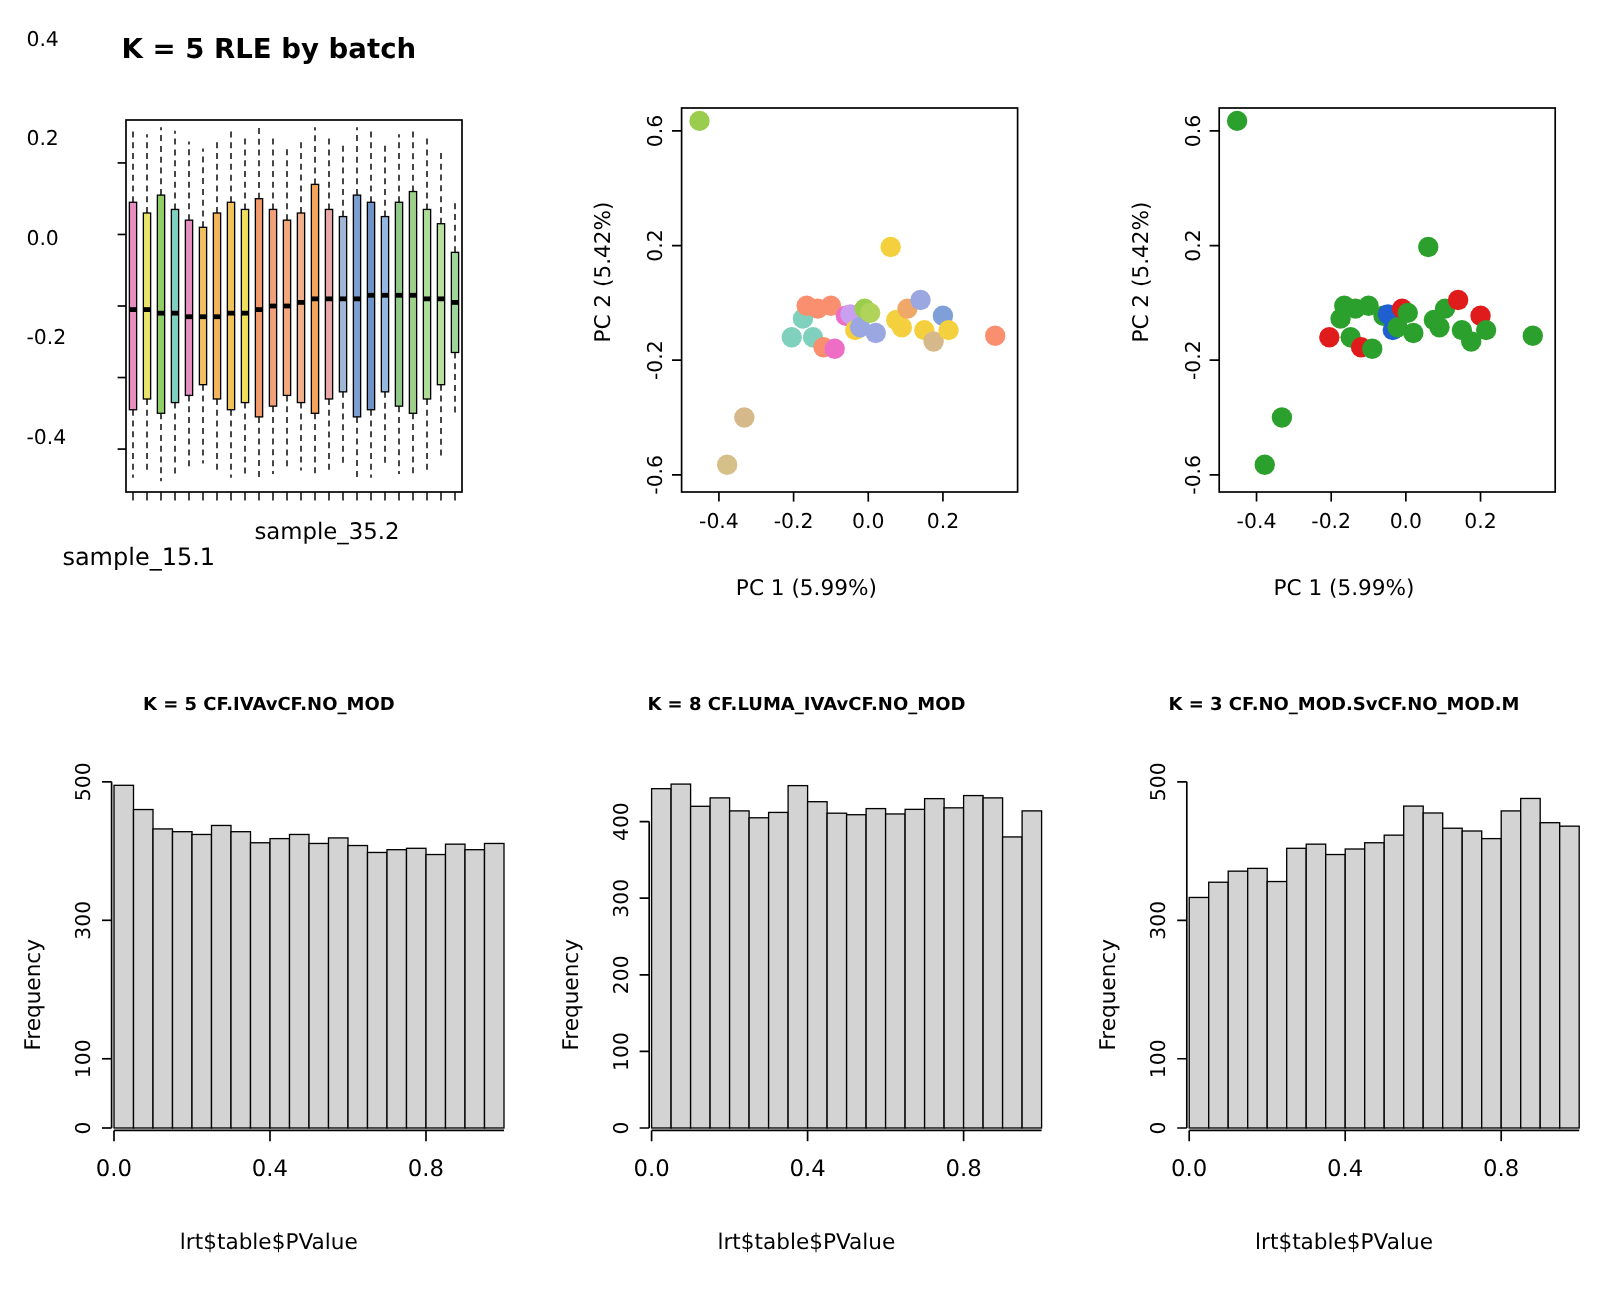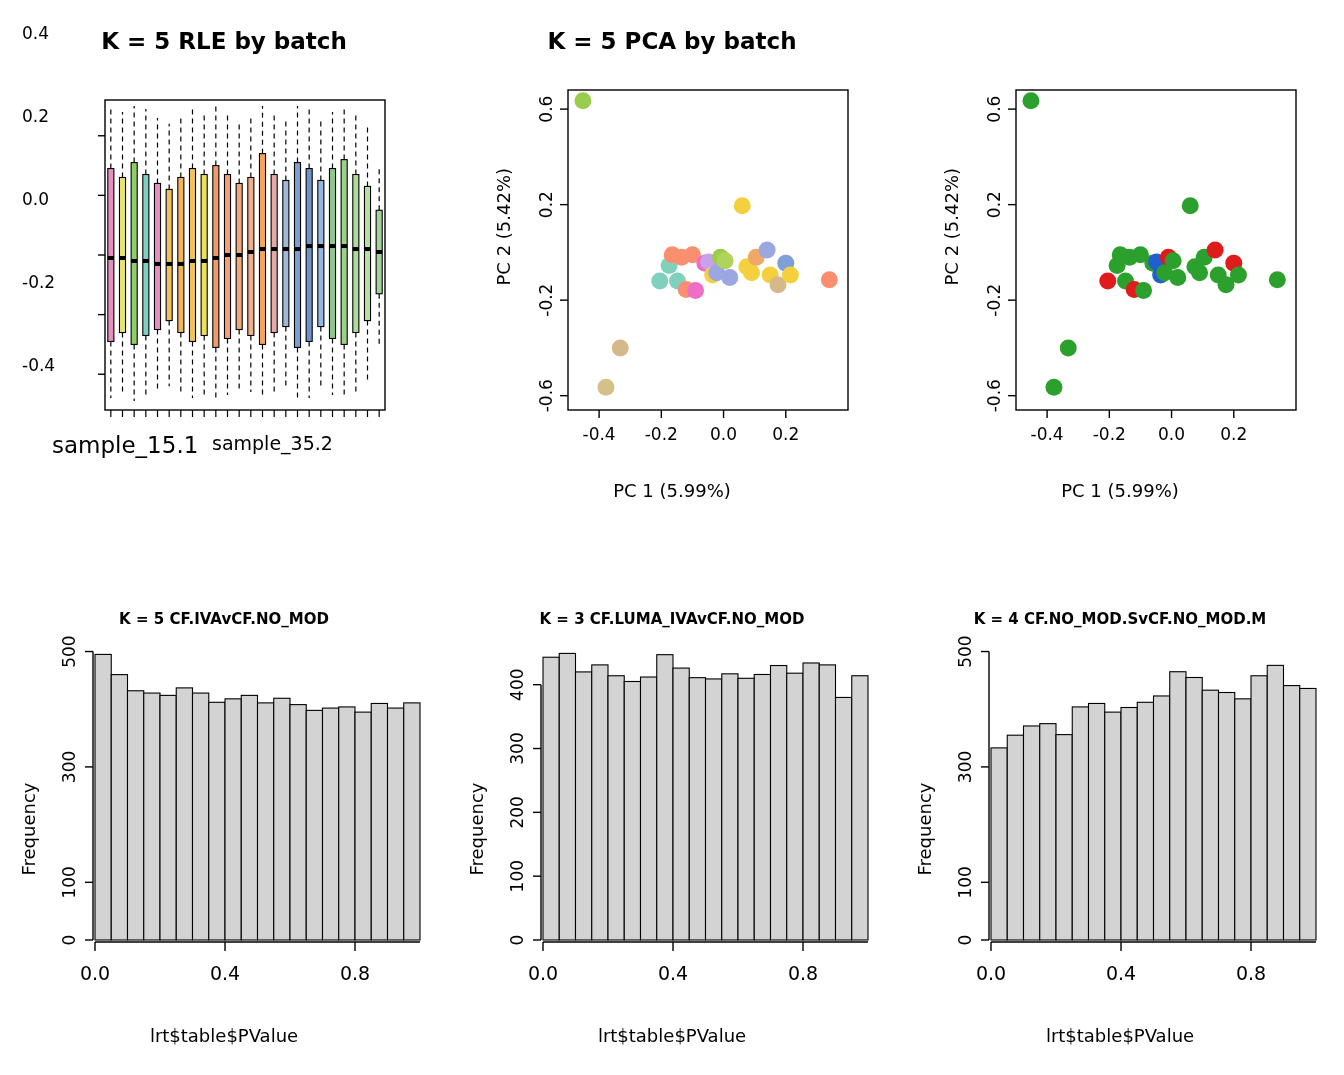--- a/index.html
+++ b/index.html
@@ -21,21 +21,21 @@
   }
   .panel {
     position: absolute;
   }
   .panel-title {
     text-align: center;
     font-weight: bold;
     font-family: "DejaVu Sans", sans-serif;
   }
   .title-big { font-size: 23px; }
-  .title-small { font-size: 15px; margin-top: 32px; }
+  .title-small { font-size: 15px; }
   .axis-label {
     font-size: 18px;
     font-family: "DejaVu Sans", sans-serif;
   }
   .tick-label {
     font-size: 17px;
     font-family: "DejaVu Sans", sans-serif;
     position: absolute;
     white-space: nowrap;
   }
@@ -53,21 +53,21 @@
   <div class="panel" style="left:0px; top:0px; width:448px; height:500px;">
     <div class="panel-title title-big" style="position:absolute; left:0; top:28px; width:448px;">K = 5 RLE by batch</div>
 
     <div class="tick-label" style="left:22px; top:355px;">-0.4</div>
     <div class="tick-label" style="left:22px; top:272px;">-0.2</div>
     <div class="tick-label" style="left:22px; top:189px;">0.0</div>
     <div class="tick-label" style="left:22px; top:106px;">0.2</div>
 
     <div class="tick-label" style="left:22px; top:23px;">0.4</div>
 
-    <div class="tick-label" style="left:52px; top:432px; font-size:23px;">sample_15.1</div>
+    <div class="tick-label" style="left:52px; top:452px; font-size:20px;">sample_15.1</div>
     <div class="tick-label" style="left:212px; top:432px; font-size:19px;">sample_35.2</div>
 
     <svg width="448" height="500" style="position:absolute; left:0; top:0;">
       <g id="rle-group">
           <rect x="105" y="100" width="280" height="310" fill="#fff" stroke="#000" stroke-width="1.4"></rect>
           <line x1="98" y1="374.2307692307692" x2="105" y2="374.2307692307692" stroke="#000" stroke-width="1.4"></line>
           <line x1="98" y1="314.61538461538464" x2="105" y2="314.61538461538464" stroke="#000" stroke-width="1.4"></line>
           <line x1="98" y1="255" x2="105" y2="255" stroke="#000" stroke-width="1.4"></line>
           <line x1="98" y1="195.3846153846154" x2="105" y2="195.3846153846154" stroke="#000" stroke-width="1.4"></line>
           <line x1="98" y1="135.76923076923077" x2="105" y2="135.76923076923077" stroke="#000" stroke-width="1.4"></line>
@@ -189,21 +189,20 @@
           <line x1="379.16666666666663" y1="210.28846153846152" x2="379.16666666666663" y2="165.57692307692304" stroke="#000" stroke-width="1.2" stroke-dasharray="5,4"></line>
           <line x1="379.16666666666663" y1="293.75" x2="379.16666666666663" y2="344.4230769230769" stroke="#000" stroke-width="1.2" stroke-dasharray="5,4"></line>
           <rect x="376.13333333333327" y="210.28846153846152" width="6.066666666666666" height="83.46153846153848" fill="#9fd49a" stroke="#000" stroke-width="1.1"></rect>
           <line x1="376.13333333333327" y1="252.01923076923077" x2="382.2" y2="252.01923076923077" stroke="#000" stroke-width="4"></line>
           <line x1="379.16666666666663" y1="410" x2="379.16666666666663" y2="417" stroke="#000" stroke-width="1.2"></line>
         </g>
     </svg>
   </div>
 
   <div class="panel" style="left:448px; top:0px; width:448px; height:530px;">
-    <div class="panel-title title-big" style="position:absolute; left:0; top:28px; width:448px;">K = 5 PCA by batch</div>
 
     <div style="position:absolute; left:35px; top:190px; width:40px;">
       <div class="axis-label rot" style="white-space:nowrap; width:170px; margin-left:-65px;">PC 2 (5.42%)</div>
     </div>
     <div class="axis-label" style="position:absolute; left:0; top:480px; width:448px; text-align:center;">PC 1 (5.99%)</div>
 
     <svg width="448" height="530" style="position:absolute; left:0; top:0;">
       <g id="pcab-group">
           <rect x="120" y="90" width="280" height="320" fill="#fff" stroke="#000" stroke-width="1.4"></rect>
           <line x1="151.1111111111111" y1="410" x2="151.1111111111111" y2="418" stroke="#000" stroke-width="1.4"></line>
@@ -354,21 +353,21 @@
           <text x="95" y="440" font-size="19" font-family="&quot;DejaVu Sans&quot;, sans-serif" fill="#000" text-anchor="middle">0.0</text>
           <line x1="225" y1="402" x2="225" y2="411" stroke="#000" stroke-width="1.4"></line>
           <text x="225" y="440" font-size="19" font-family="&quot;DejaVu Sans&quot;, sans-serif" fill="#000" text-anchor="middle">0.4</text>
           <line x1="355" y1="402" x2="355" y2="411" stroke="#000" stroke-width="1.4"></line>
           <text x="355" y="440" font-size="19" font-family="&quot;DejaVu Sans&quot;, sans-serif" fill="#000" text-anchor="middle">0.8</text>
         </g>
     </svg>
   </div>
 
   <div class="panel" style="left:448px; top:540px; width:448px; height:535px;">
-    <div class="panel-title title-small" style="position:absolute; left:0; top:38px; width:448px;">K = 3 CF.LUMA_IVAvCF.NO_MOD</div>
+    <div class="panel-title title-small" style="position:absolute; left:0; top:38px; width:448px;">K = 8 CF.LUMA_IVAvCF.NO_MOD</div>
     <div style="position:absolute; left:8px; top:240px; width:40px;">
       <div class="axis-label rot" style="white-space:nowrap; width:170px; margin-left:-65px;">Frequency</div>
     </div>
     <div class="axis-label" style="position:absolute; left:0; top:485px; width:448px; text-align:center;">lrt$table$PValue</div>
     <svg width="448" height="535" style="position:absolute; left:0; top:0;">
       <g id="h2-group">
           <rect x="95" y="117.2340425531915" width="16.25" height="282.7659574468085" fill="#d3d3d3" stroke="#000" stroke-width="1.1"></rect>
           <rect x="111.25" y="113.40425531914894" width="16.25" height="286.59574468085106" fill="#d3d3d3" stroke="#000" stroke-width="1.1"></rect>
           <rect x="127.5" y="131.91489361702128" width="16.25" height="268.0851063829787" fill="#d3d3d3" stroke="#000" stroke-width="1.1"></rect>
           <rect x="143.75" y="124.89361702127655" width="16.25" height="275.10638297872345" fill="#d3d3d3" stroke="#000" stroke-width="1.1"></rect>
@@ -404,21 +403,21 @@
           <text x="95" y="440" font-size="19" font-family="&quot;DejaVu Sans&quot;, sans-serif" fill="#000" text-anchor="middle">0.0</text>
           <line x1="225" y1="402" x2="225" y2="411" stroke="#000" stroke-width="1.4"></line>
           <text x="225" y="440" font-size="19" font-family="&quot;DejaVu Sans&quot;, sans-serif" fill="#000" text-anchor="middle">0.4</text>
           <line x1="355" y1="402" x2="355" y2="411" stroke="#000" stroke-width="1.4"></line>
           <text x="355" y="440" font-size="19" font-family="&quot;DejaVu Sans&quot;, sans-serif" fill="#000" text-anchor="middle">0.8</text>
         </g>
     </svg>
   </div>
 
   <div class="panel" style="left:896px; top:540px; width:448px; height:535px;">
-    <div class="panel-title title-small" style="position:absolute; left:0; top:38px; width:448px;">K = 4 CF.NO_MOD.SvCF.NO_MOD.M</div>
+    <div class="panel-title title-small" style="position:absolute; left:0; top:38px; width:448px;">K = 3 CF.NO_MOD.SvCF.NO_MOD.M</div>
     <div style="position:absolute; left:8px; top:240px; width:40px;">
       <div class="axis-label rot" style="white-space:nowrap; width:170px; margin-left:-65px;">Frequency</div>
     </div>
     <div class="axis-label" style="position:absolute; left:0; top:485px; width:448px; text-align:center;">lrt$table$PValue</div>
     <svg width="448" height="535" style="position:absolute; left:0; top:0;">
       <g id="h3-group">
           <rect x="95" y="207.88461538461542" width="16.25" height="192.11538461538458" fill="#d3d3d3" stroke="#000" stroke-width="1.1"></rect>
           <rect x="111.25" y="195.19230769230768" width="16.25" height="204.80769230769232" fill="#d3d3d3" stroke="#000" stroke-width="1.1"></rect>
           <rect x="127.5" y="185.96153846153845" width="16.25" height="214.03846153846155" fill="#d3d3d3" stroke="#000" stroke-width="1.1"></rect>
           <rect x="143.75" y="183.65384615384616" width="16.25" height="216.34615384615384" fill="#d3d3d3" stroke="#000" stroke-width="1.1"></rect>

